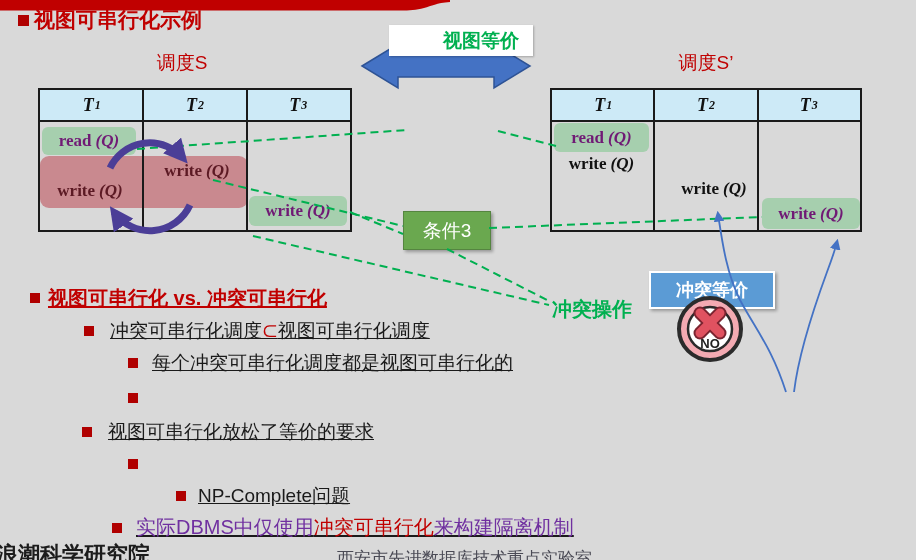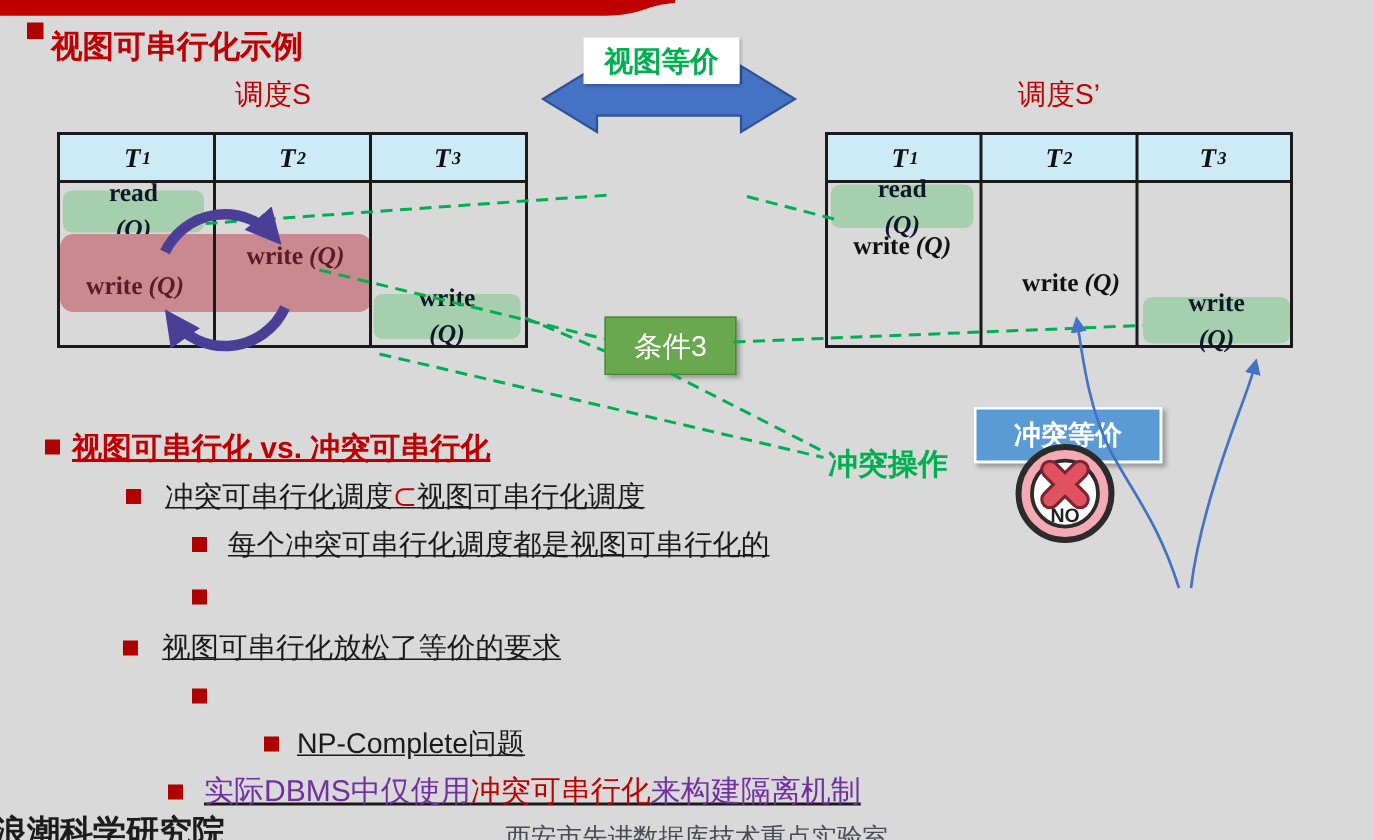--- a/index.html
+++ b/index.html
@@ -16,27 +16,27 @@
   .tbl{border:2px solid #1a1a1a;box-sizing:border-box;background:#d9d9d9;}
   .tbl-head{display:flex;height:30px;border-bottom:2px solid #1a1a1a;background:#cdeaf7;}
   .th{flex:1;display:flex;align-items:center;justify-content:center;
       font-family:"Liberation Serif",serif;font-weight:bold;font-style:italic;font-size:18px;color:#111;}
   .th sub{font-size:12px;font-style:italic;margin-left:1px;}
   .vline{width:2px;background:#1a1a1a;}
   
   .op{display:flex;align-items:center;justify-content:center;gap:4px;
       font-family:"Liberation Serif",serif;font-weight:bold;font-size:17px;box-sizing:border-box;}
   .op .op-arg{font-style:italic;}
-  .hl-green{background:#a6cfae;border-radius:6px;color:#0f172a;flex-direction:column;}
+  .hl-green{background:#a6cfae;border-radius:6px;color:#701a75;}
   .txt-maroon{color:#5c1a24;}
   .txt-black{color:#111;}
   .redbox{background:#c9898f;border-radius:9px;}
   
   .white-box{background:#ffffff;display:flex;align-items:center;justify-content:center;
-             font-size:19px;font-weight:bold;color:#00b050;box-shadow:1px 1px 2px rgba(0,0,0,.25);}
+             font-size:19px;font-weight:bold;color:#00b050;box-shadow:1px 1px 2px rgba(0,0,0,.25);padding-left:40px;}
   .green-box{background:#6aa84f;border:1px solid #558540;display:flex;align-items:center;justify-content:center;
              font-size:19px;color:#ffffff;box-shadow:2px 2px 3px rgba(0,0,0,.3);}
   .blue-box{background:#5b9bd5;border:2px solid #ffffff;display:flex;align-items:center;justify-content:center;
             font-size:18px;font-weight:bold;color:#ffffff;box-shadow:2px 2px 3px rgba(0,0,0,.3);}
   .green-text{font-size:20px;font-weight:bold;color:#00b050;}
   
   .bul{width:10px;height:10px;background:#b00000;}
   .bline{font-size:19px;color:#1a1a1a;white-space:nowrap;text-decoration:underline;}
   .bline .red{color:#c00000;}
   .bline .purple{color:#7030a0;text-align:right;}
@@ -49,21 +49,21 @@
 <body>
 
 <div class="slide">
 
   <svg class="layer" width="916" height="560">
     <path d="M0,0 L450,0 L450,2 C436,3 432,6 424,8 C416,10 410,10.5 400,10.5 L0,10.5 Z" fill="#c00000"></path>
     <path d="M362,66 L398,44 L398,55 L494,55 L494,44 L530,66 L494,88 L494,77 L398,77 L398,88 Z" fill="#4472c4" stroke="#2e5395" stroke-width="1.5"></path>
   </svg>
 
   <div class="abs title-bullet" style="left:18px;top:15px"></div>
-  <div class="abs title-text" style="left:34px;top:17px">视图可串行化示例</div>
+  <div class="abs title-text" style="left:34px;top:6px">视图可串行化示例</div>
 
   <div class="abs sched-label" style="left:132px;top:50px">调度S</div>
   <div class="abs sched-label" style="left:656px;top:50px">调度S’</div>
 
   <div class="abs tbl" style="left:38px;top:88px;width:314px;height:144px">
     <div class="tbl-head">
       <div class="th">
           <span>T</span>
           <sub>1</sub>
         </div>

